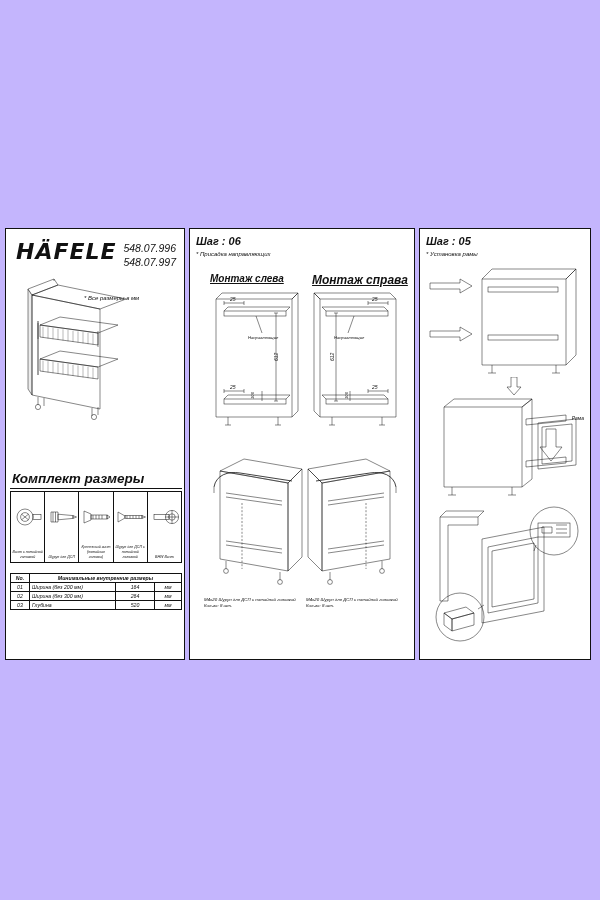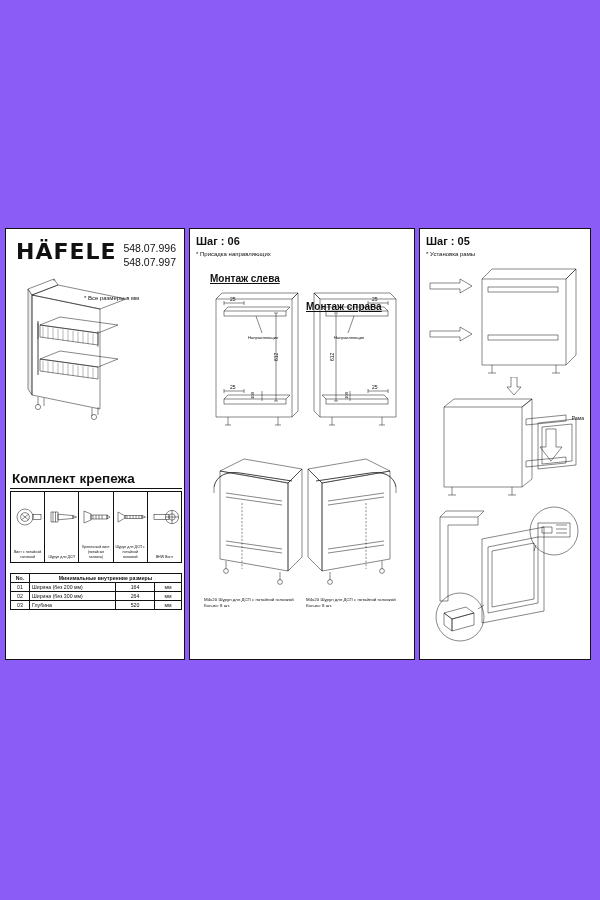--- a/index.html
+++ b/index.html
@@ -1,17 +1,17 @@
 <!DOCTYPE html>
 <html><head>
 <meta charset="utf-8">
 <style>
   html,body{margin:0;padding:0;background:#ffffff;}
   body{width:600px;height:900px;font-family:"Liberation Sans",sans-serif;color:#111;}
-  .sheet{position:absolute;left:0;top:0;width:600px;height:900px;background:#8b5cf6;}
+  .sheet{position:absolute;left:0;top:0;width:600px;height:900px;background:#c4b5fd;font-style:italic;}
   .panels{position:absolute;left:5px;top:228px;width:590px;height:432px;display:flex;gap:4px;}
   .panel{border:1px solid #111;position:relative;background:#fff;box-sizing:border-box;}
   .p1{width:180px;}
   .p2{width:226px;}
   .p3{width:172px;}
 
   
   .logo{position:absolute;left:10px;top:10px;font-family:"DejaVu Sans",sans-serif;font-weight:bold;font-size:22px;letter-spacing:1px;}
   .codes{position:absolute;right:8px;top:12px;text-align:right;font-size:10.5px;line-height:14px;font-family:"Liberation Sans",sans-serif;}
   .note-mm{position:absolute;left:78px;top:66px;font-size:6px;}
@@ -28,21 +28,21 @@
   .tbl td,.tbl th{border:1px solid #111;padding:1px 2px;}
   .tbl .no{width:14px;text-align:center;}
   .tbl .val{width:34px;text-align:center;}
   .tbl .unit{width:22px;text-align:center;}
   .tbl .hdr{text-align:center;font-weight:bold;}
 
   
   .step-title{position:absolute;left:6px;top:6px;font-size:11px;font-weight:bold;}
   .step-sub{position:absolute;left:6px;top:22px;font-size:6px;}
   .mount-l{position:absolute;left:20px;top:44px;font-size:10px;font-weight:bold;text-decoration:underline;}
-  .mount-r{position:absolute;left:116px;top:44px;font-size:10px;font-weight:bold;text-decoration:underline;margin-top:28px;}
+  .mount-r{position:absolute;left:122px;top:44px;font-size:12px;font-weight:bold;text-decoration:underline;}
   .capt{position:absolute;font-size:4.4px;line-height:6px;}
 
   
   .ramaTxt{position:absolute;right:6px;top:186px;font-size:5px;}
   svg{display:block;}
   .ln{stroke:#111;fill:none;}
   .thin{stroke-width:.5;}
   .med{stroke-width:.8;}
   .lgray{fill:#ececec;}
   .wht{fill:#ffffff;}
@@ -111,21 +111,21 @@
             <line x1="69" y1="95.1" x2="69" y2="106.4"></line>
               <line x1="74" y1="95.8" x2="74" y2="107.1"></line>
             <line x1="79" y1="96.5" x2="79" y2="107.8"></line>
           </g>
         </g>
 
         <path class="ln med" d="M24,50 L24,104"></path>
         <path class="ln thin" d="M40,10 L40,8"></path>
       </svg>
 
-      <div class="kit-title">Комплект крепежа</div>
+      <div class="kit-title">Комплект размеры</div>
       <div class="kit-line"></div>
 
       <div class="kit-box">
 
         <div class="kit-cell">
           <svg class="kit-art" viewBox="0 0 34 34">
             <circle class="ln thin" cx="14" cy="17" r="8" fill="#d6d6d6"></circle>
             <circle class="ln thin" cx="14" cy="17" r="4.4" fill="#9d9d9d"></circle>
             <path class="ln thin" d="M10.6,14.2 L17.4,19.8 M17.4,14.2 L10.6,19.8"></path>
             <rect class="ln thin" x="22" y="14.4" width="8" height="5.2" fill="#cfcfcf"></rect>

